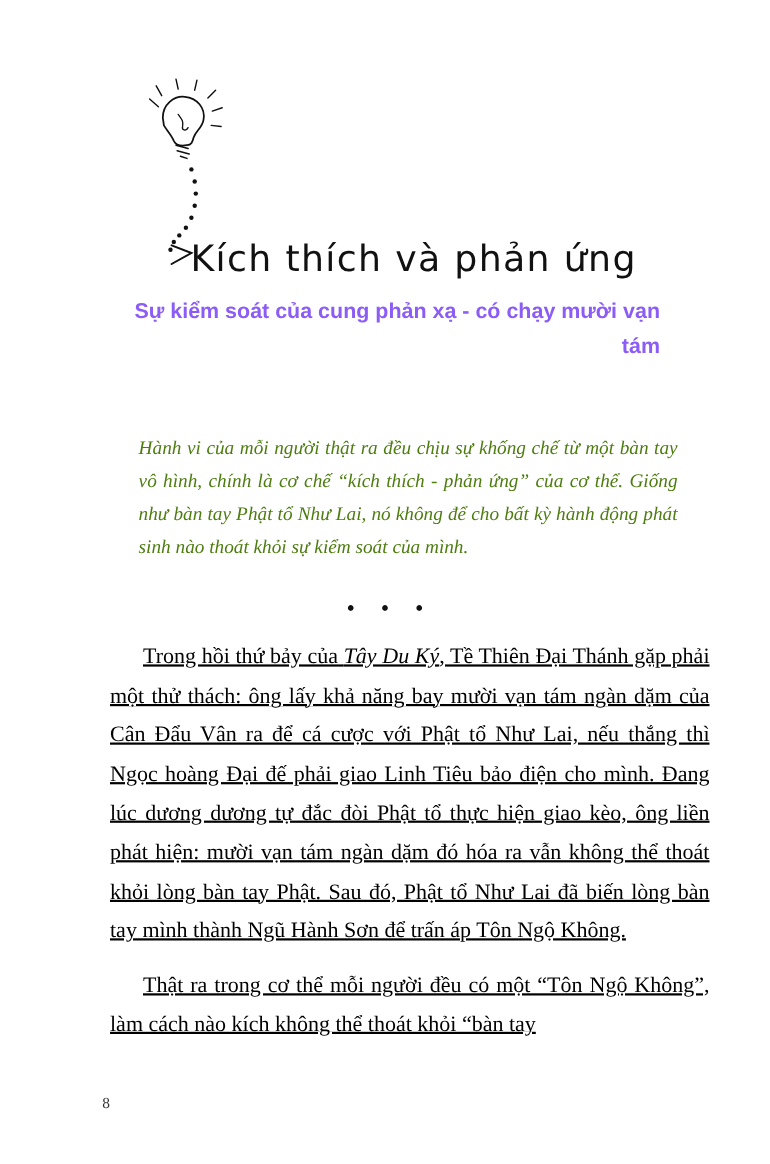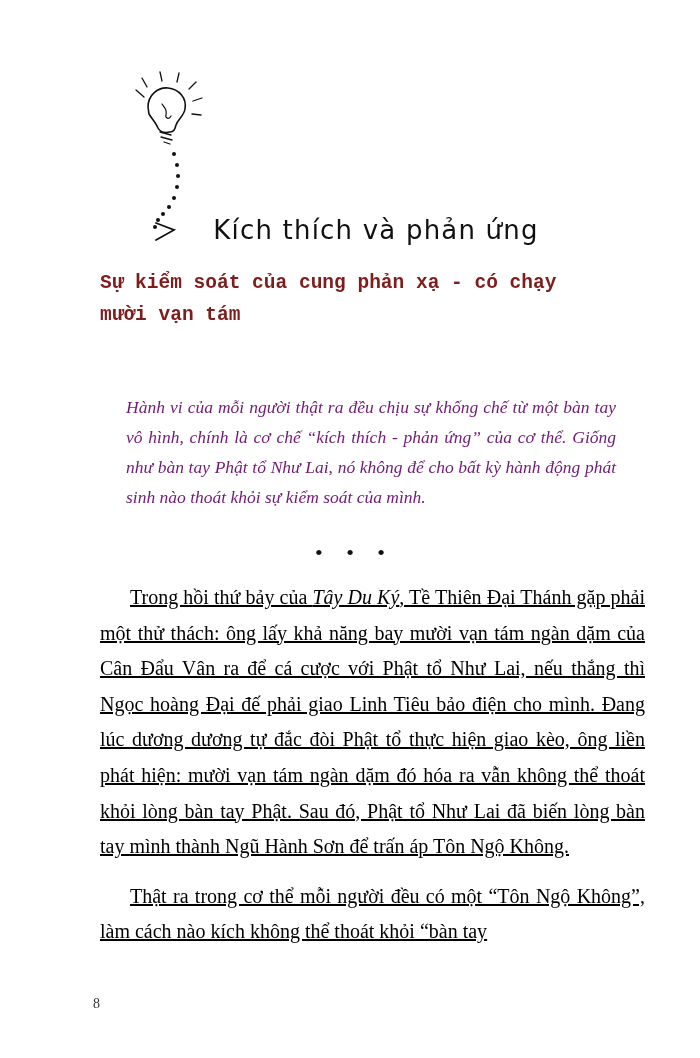--- a/index.html
+++ b/index.html
@@ -31,51 +31,51 @@
   }
 
   
   .chapter-title {
     position: absolute;
     left: 0;
     right: 0;
     top: 215px;
     text-align: center;
     font-family: "DejaVu Sans", sans-serif;
-    font-size: 26px;
+    font-size: 33px;
     letter-spacing: 1.2px;
     color: #111;
     padding-left: 52px;
   }
 
   
   .subtitle {
     position: absolute;
     left: 100px;
     right: 100px;
     top: 268px;
-    text-align: left;
-    font-family: Liberation Mono, monospace;
+    text-align: right;
+    font-family: Liberation Sans, sans-serif;
     font-weight: bold;
     font-size: 19.5px;
     line-height: 1.62;
-    color: #7f1d1d;
+    color: #8b5cf6;
   }
 
   
   .epigraph {
     position: absolute;
     left: 126px;
     right: 84px;
     top: 392px;
     font-style: italic;
     font-size: 17.5px;
     line-height: 1.72;
     text-align: justify;
-    color: #701a75;
+    color: #4d7c0f;
   }
 
   
   .divider {
     position: absolute;
     left: 0;
     right: 0;
     top: 540px;
     text-align: center;
     font-size: 22px;

